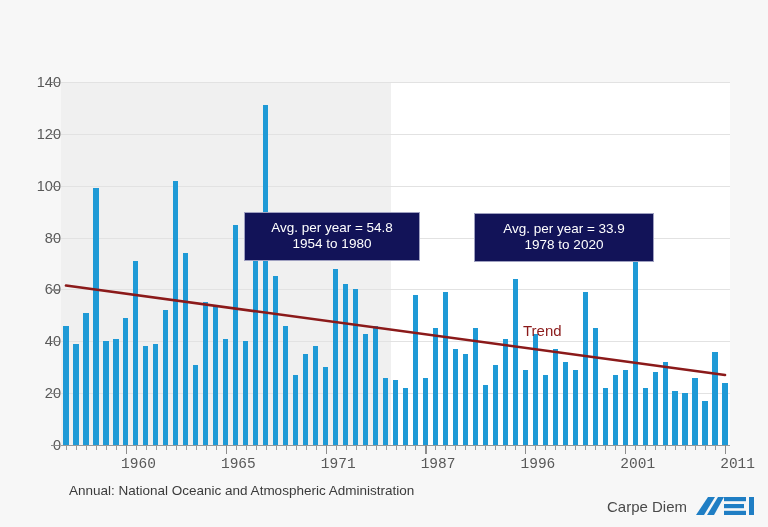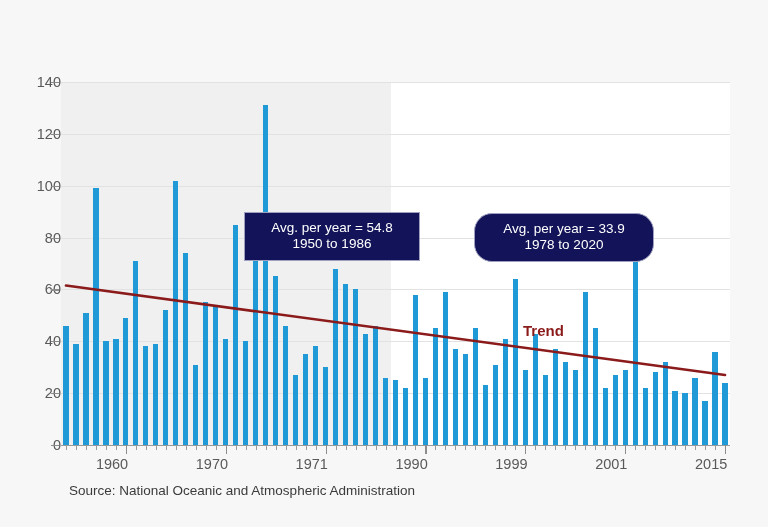--- a/index.html
+++ b/index.html
@@ -109,43 +109,44 @@
     top: 0;
     width: 1.2px;
     height: 9px;
     background: #8c8c8c;
   }
   .xtick-label {
     position: absolute;
     top: 11px;
     width: 60px;
     margin-left: -30px;
-    text-align: left;
+    text-align: right;
     font-size: 14.5px;
     color: #595959;
+    font-family: Liberation Mono, monospace;
   }
   
   .bar {
     position: absolute;
     bottom: 0;
     background: #1f9ad6;
   }
   
   #trend-svg {
     position: absolute;
     left: 0; top: 0;
     width: 669px;
     height: 363px;
     overflow: visible;
     pointer-events: none;
   }
   #trend-label {
     position: absolute;
     font-size: 15px;
-    font-weight: bold;
+    font-weight: normal;
     color: #8b1a1a;
     left: 462px;
     top: 240px;
   }
   
   .annot-box {
     position: absolute;
     background: #121358;
     color: #ffffff;
     font-size: 13.5px;
@@ -157,21 +158,20 @@
   }
   #annot-left {
     left: 183px;
     top: 130px;
     width: 176px;
   }
   #annot-right {
     left: 413px;
     top: 131px;
     width: 180px;
-    border-radius: 18px;
   }
   .annot-line2 { display: block; }
   
   #source-note {
     position: absolute;
     left: 69px;
     top: 483px;
     font-size: 13.5px;
     color: #3b3b3b;
   }
@@ -294,21 +294,21 @@
         <div class="bar" style="left: 651.426px; width: 5.19224px; height: 93.3429px; background: rgb(31, 154, 214);"></div>
         <div class="bar" style="left: 661.411px; width: 5.19224px; height: 62.2286px; background: rgb(31, 154, 214);"></div>
       </div>
     <svg id="trend-svg" viewBox="0 0 669 363" preserveAspectRatio="none">
       <line id="trend-line-el" x1="4.992537313432836" y1="203.5392857142857" x2="664.0074626865671" y2="292.99285714285713" stroke="#8b1a1a" stroke-width="2.6" stroke-linecap="round"></line>
     </svg>
     <div id="trend-label">Trend</div>
 
     <div class="annot-box" id="annot-left">
       <span>Avg. per year = 54.8</span>
-      <span class="annot-line2">1950 to 1986</span>
+      <span class="annot-line2">1954 to 1980</span>
     </div>
 
     <div class="annot-box" id="annot-right">
       <span>Avg. per year = 33.9</span>
       <span class="annot-line2">1978 to 2020</span>
     </div>
   </div>
 
   <div id="axis-line-x"></div>
   <div id="x-axis">
@@ -323,21 +323,21 @@
       <div class="xtick-minor" style="left: 74.8881px;"></div>
       <div class="xtick-minor" style="left: 84.8731px;"></div>
       <div class="xtick-minor" style="left: 94.8582px;"></div>
       <div class="xtick-minor" style="left: 104.843px;"></div>
       <div class="xtick-minor" style="left: 114.828px;"></div>
       <div class="xtick-minor" style="left: 124.813px;"></div>
       <div class="xtick-minor" style="left: 134.799px;"></div>
       <div class="xtick-minor" style="left: 144.784px;"></div>
       <div class="xtick-minor" style="left: 154.769px;"></div>
       <div class="xtick-major" style="left: 164.754px;"></div>
-      <div class="xtick-label" style="left: 164.754px;">1970</div>
+      <div class="xtick-label" style="left: 164.754px;">1965</div>
       <div class="xtick-minor" style="left: 174.739px;"></div>
       <div class="xtick-minor" style="left: 184.724px;"></div>
       <div class="xtick-minor" style="left: 194.709px;"></div>
       <div class="xtick-minor" style="left: 204.694px;"></div>
       <div class="xtick-minor" style="left: 214.679px;"></div>
       <div class="xtick-minor" style="left: 224.664px;"></div>
       <div class="xtick-minor" style="left: 234.649px;"></div>
       <div class="xtick-minor" style="left: 244.634px;"></div>
       <div class="xtick-minor" style="left: 254.619px;"></div>
       <div class="xtick-major" style="left: 264.604px;"></div>
@@ -345,32 +345,32 @@
       <div class="xtick-minor" style="left: 274.59px;"></div>
       <div class="xtick-minor" style="left: 284.575px;"></div>
       <div class="xtick-minor" style="left: 294.56px;"></div>
       <div class="xtick-minor" style="left: 304.545px;"></div>
       <div class="xtick-minor" style="left: 314.53px;"></div>
       <div class="xtick-minor" style="left: 324.515px;"></div>
       <div class="xtick-minor" style="left: 334.5px;"></div>
       <div class="xtick-minor" style="left: 344.485px;"></div>
       <div class="xtick-minor" style="left: 354.47px;"></div>
       <div class="xtick-major" style="left: 364.455px;"></div>
-      <div class="xtick-label" style="left: 364.455px;">1990</div>
+      <div class="xtick-label" style="left: 364.455px;">1987</div>
       <div class="xtick-minor" style="left: 374.44px;"></div>
       <div class="xtick-minor" style="left: 384.425px;"></div>
       <div class="xtick-minor" style="left: 394.41px;"></div>
       <div class="xtick-minor" style="left: 404.396px;"></div>
       <div class="xtick-minor" style="left: 414.381px;"></div>
       <div class="xtick-minor" style="left: 424.366px;"></div>
       <div class="xtick-minor" style="left: 434.351px;"></div>
       <div class="xtick-minor" style="left: 444.336px;"></div>
       <div class="xtick-minor" style="left: 454.321px;"></div>
       <div class="xtick-major" style="left: 464.306px;"></div>
-      <div class="xtick-label" style="left: 464.306px;">1999</div>
+      <div class="xtick-label" style="left: 464.306px;">1996</div>
       <div class="xtick-minor" style="left: 474.291px;"></div>
       <div class="xtick-minor" style="left: 484.276px;"></div>
       <div class="xtick-minor" style="left: 494.261px;"></div>
       <div class="xtick-minor" style="left: 504.246px;"></div>
       <div class="xtick-minor" style="left: 514.231px;"></div>
       <div class="xtick-minor" style="left: 524.216px;"></div>
       <div class="xtick-minor" style="left: 534.201px;"></div>
       <div class="xtick-minor" style="left: 544.187px;"></div>
       <div class="xtick-minor" style="left: 554.172px;"></div>
       <div class="xtick-major" style="left: 564.157px;"></div>
@@ -378,19 +378,30 @@
       <div class="xtick-minor" style="left: 574.142px;"></div>
       <div class="xtick-minor" style="left: 584.127px;"></div>
       <div class="xtick-minor" style="left: 594.112px;"></div>
       <div class="xtick-minor" style="left: 604.097px;"></div>
       <div class="xtick-minor" style="left: 614.082px;"></div>
       <div class="xtick-minor" style="left: 624.067px;"></div>
       <div class="xtick-minor" style="left: 634.052px;"></div>
       <div class="xtick-minor" style="left: 644.037px;"></div>
       <div class="xtick-minor" style="left: 654.022px;"></div>
       <div class="xtick-major" style="left: 664.007px;"></div>
-      <div class="xtick-label" style="left: 664.007px;">2015</div>
+      <div class="xtick-label" style="left: 664.007px;">2011</div>
     </div>
 
-  <div id="source-note">Source: National Oceanic and Atmospheric Administration</div>
-
+  <div id="source-note">Annual: National Oceanic and Atmospheric Administration</div>
+
+  <div id="logo">
+    <span id="logo-text">Carpe Diem</span>
+    <svg id="logo-mark" width="62" height="24" viewBox="0 0 62 24">
+      <polygon points="2,21 14,3 21,3 10,21" fill="#1f7ec4"></polygon>
+      <polygon points="13,21 24,3 30,3 20,21" fill="#1f7ec4"></polygon>
+      <rect x="30" y="3" width="22" height="4.2" fill="#1f7ec4"></rect>
+      <rect x="30" y="10" width="20" height="4.2" fill="#1f7ec4"></rect>
+      <rect x="30" y="16.8" width="22" height="4.2" fill="#1f7ec4"></rect>
+      <rect x="55" y="3" width="5" height="18" fill="#1f7ec4"></rect>
+    </svg>
+  </div>
 
 </div>
 
 </body></html>

